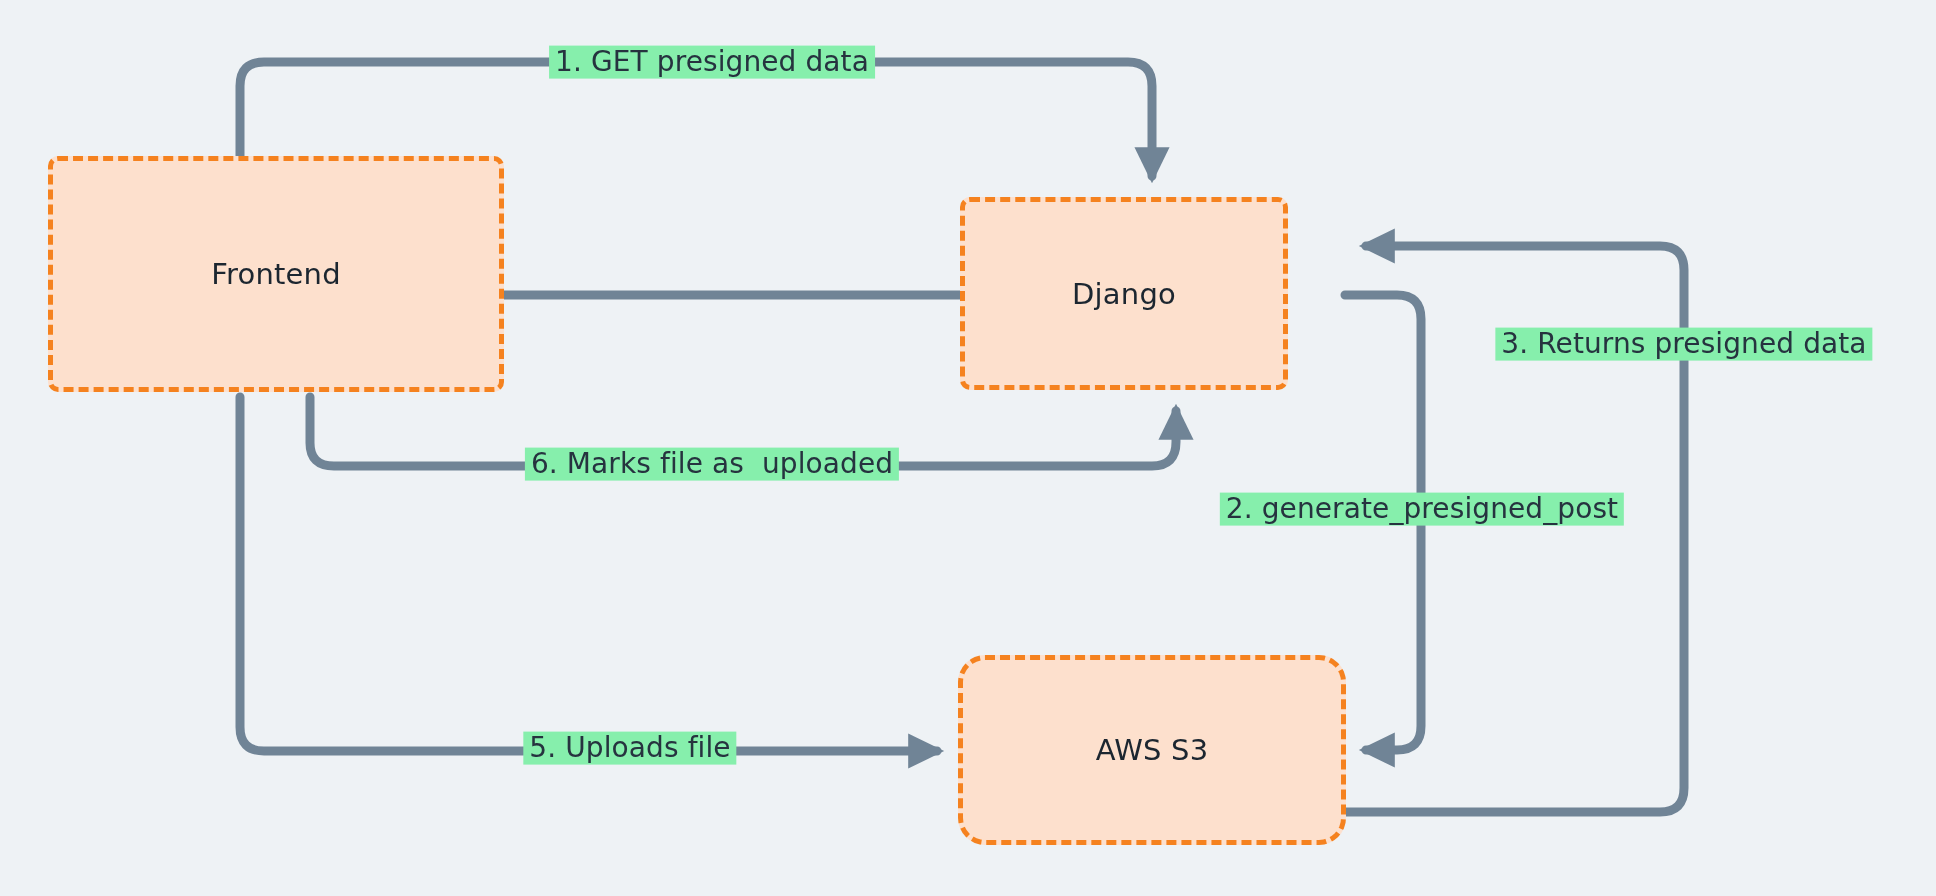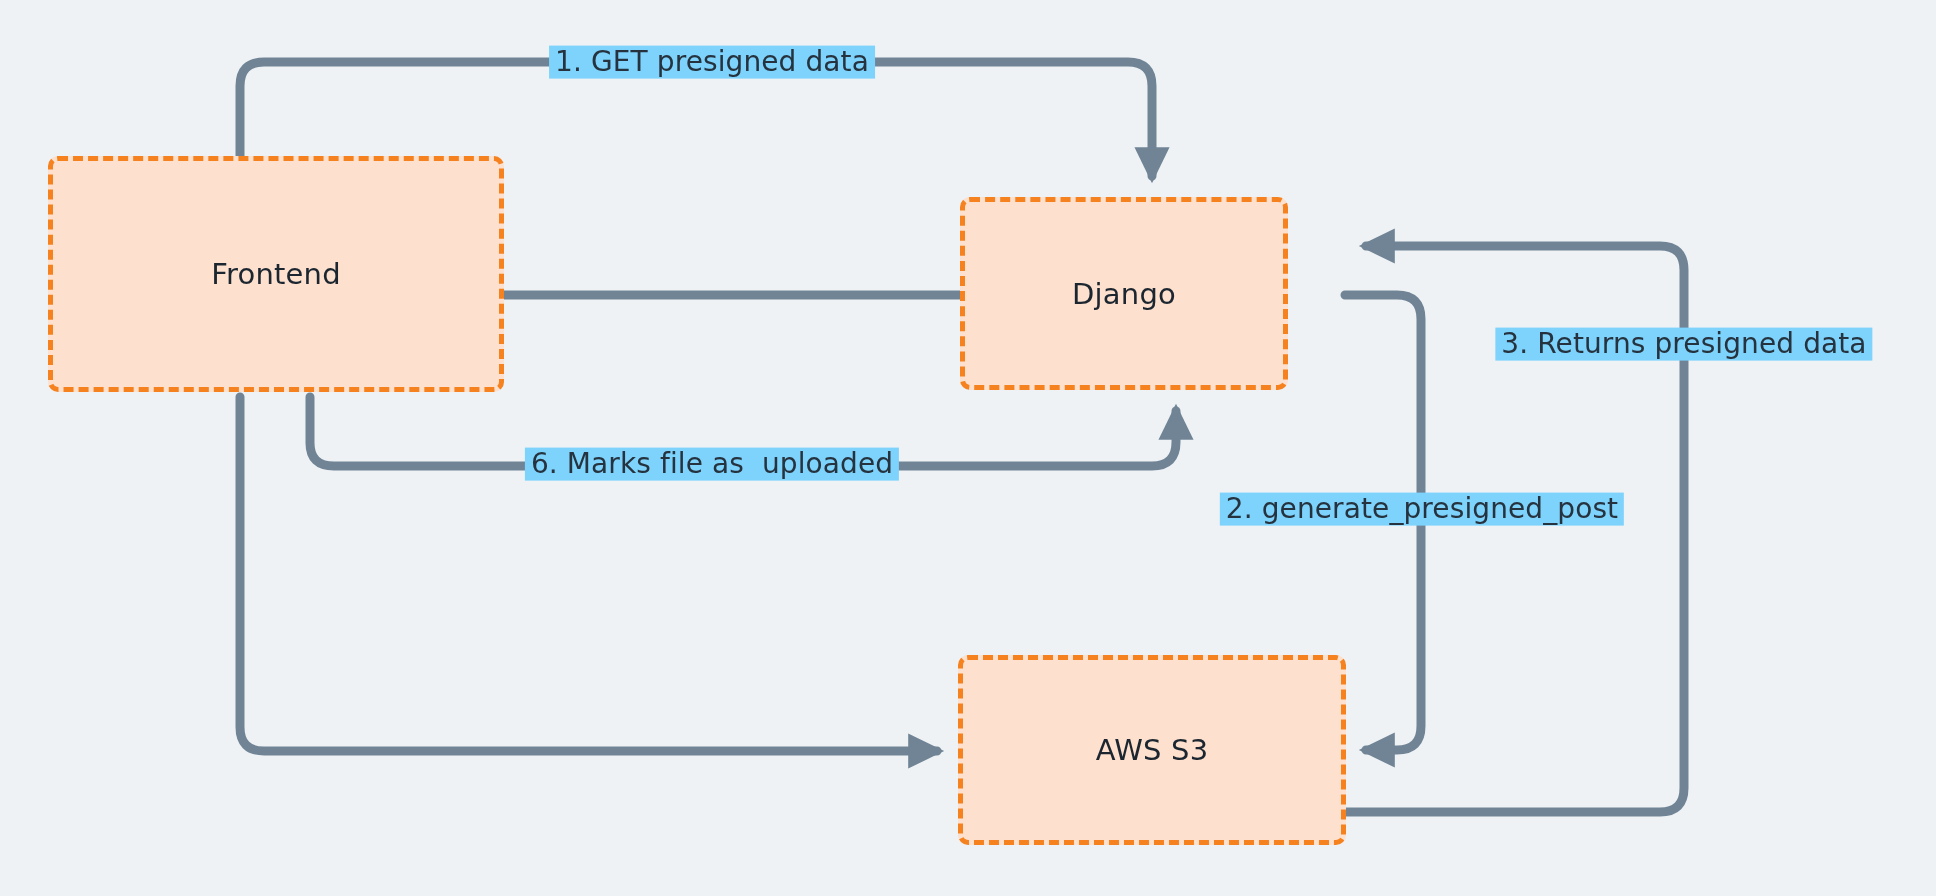--- a/index.html
+++ b/index.html
@@ -37,21 +37,21 @@
     font-size: 29px;
     color: #1c2630;
     letter-spacing: 0.2px;
     white-space: pre;
   }
   .edge-label {
     position: absolute;
     font-size: 28px;
     color: #26333f;
     white-space: pre;
-    background: #7dd3fc;
+    background: #86efac;
     line-height: 1.1;
     padding: 1px 6px;
     transform: translate(-50%, -50%);
     letter-spacing: 0.1px;
   }
   .edge-line {
     fill: none;
     stroke: #708496;
     stroke-width: 9;
     stroke-linecap: round;
@@ -84,27 +84,28 @@
   </svg>
 
   <div class="node" style="left:48px; top:156px; width:456px; height:236px;">
     <span class="node-label">Frontend</span>
   </div>
 
   <div class="node" style="left:960px; top:197px; width:328px; height:193px;">
     <span class="node-label">Django</span>
   </div>
 
-  <div class="node" style="left:958px; top:655px; width:388px; height:190px;">
+  <div class="node" style="left:958px; top:655px; width:388px; height:190px;border-radius:27px;">
     <span class="node-label">AWS S3</span>
   </div>
 
   <div class="edge-label" style="left:712px; top:62px;">1. GET presigned data</div>
 
   <div class="edge-label" style="left:1422px; top:509px;text-align:center;">2. generate_presigned_post</div>
 
   <div class="edge-label" style="left:1684px; top:344px;">3. Returns presigned data</div>
 
 
+  <div class="edge-label" style="left:630px; top:748px;">5. Uploads file</div>
 
   <div class="edge-label" style="left:712px; top:464px;">6. Marks file as  uploaded</div>
 
 </div>
 
 </body></html>

